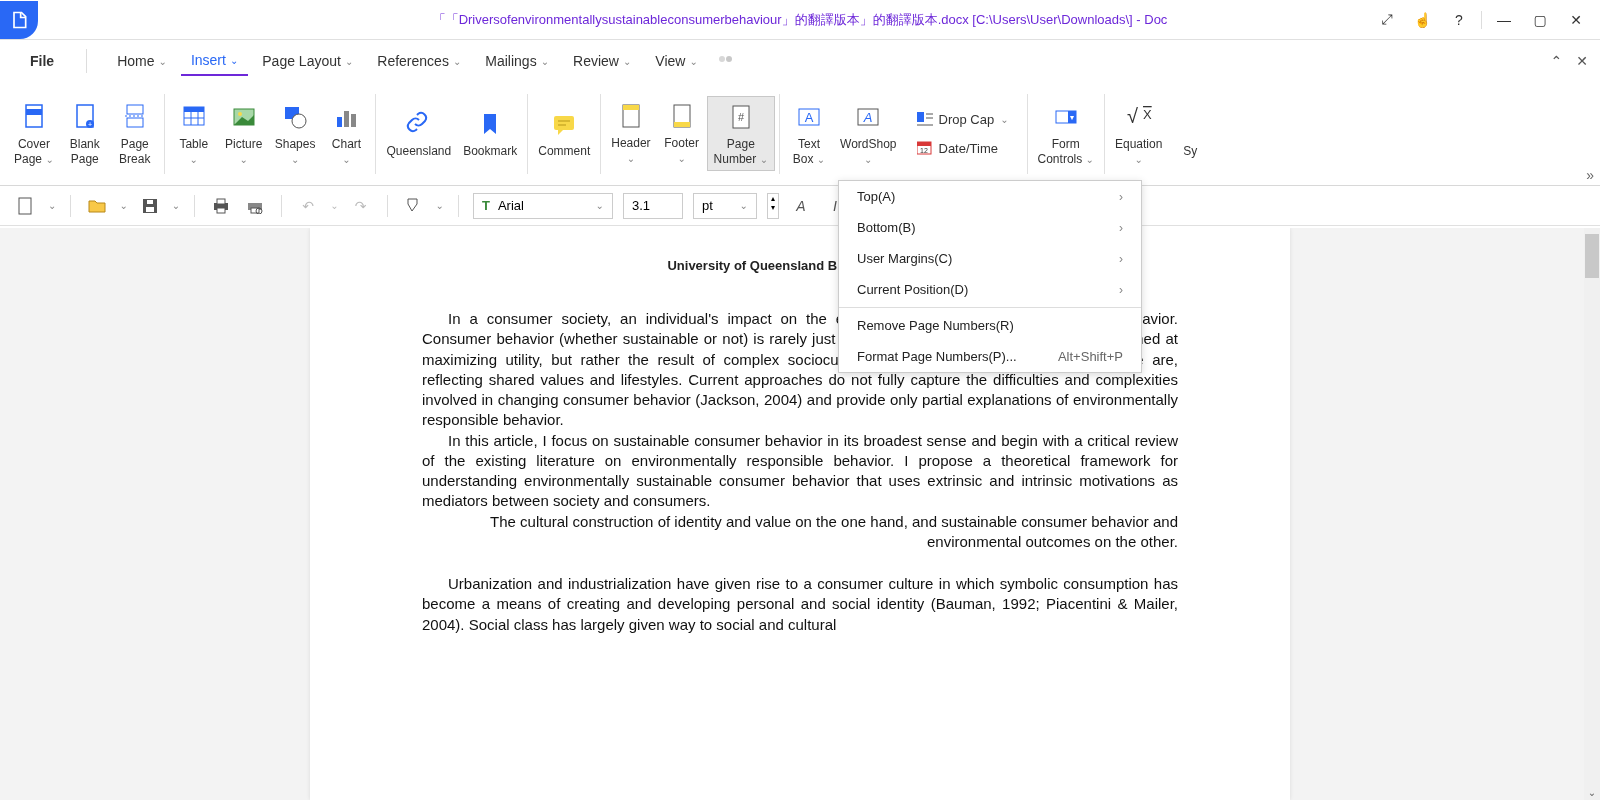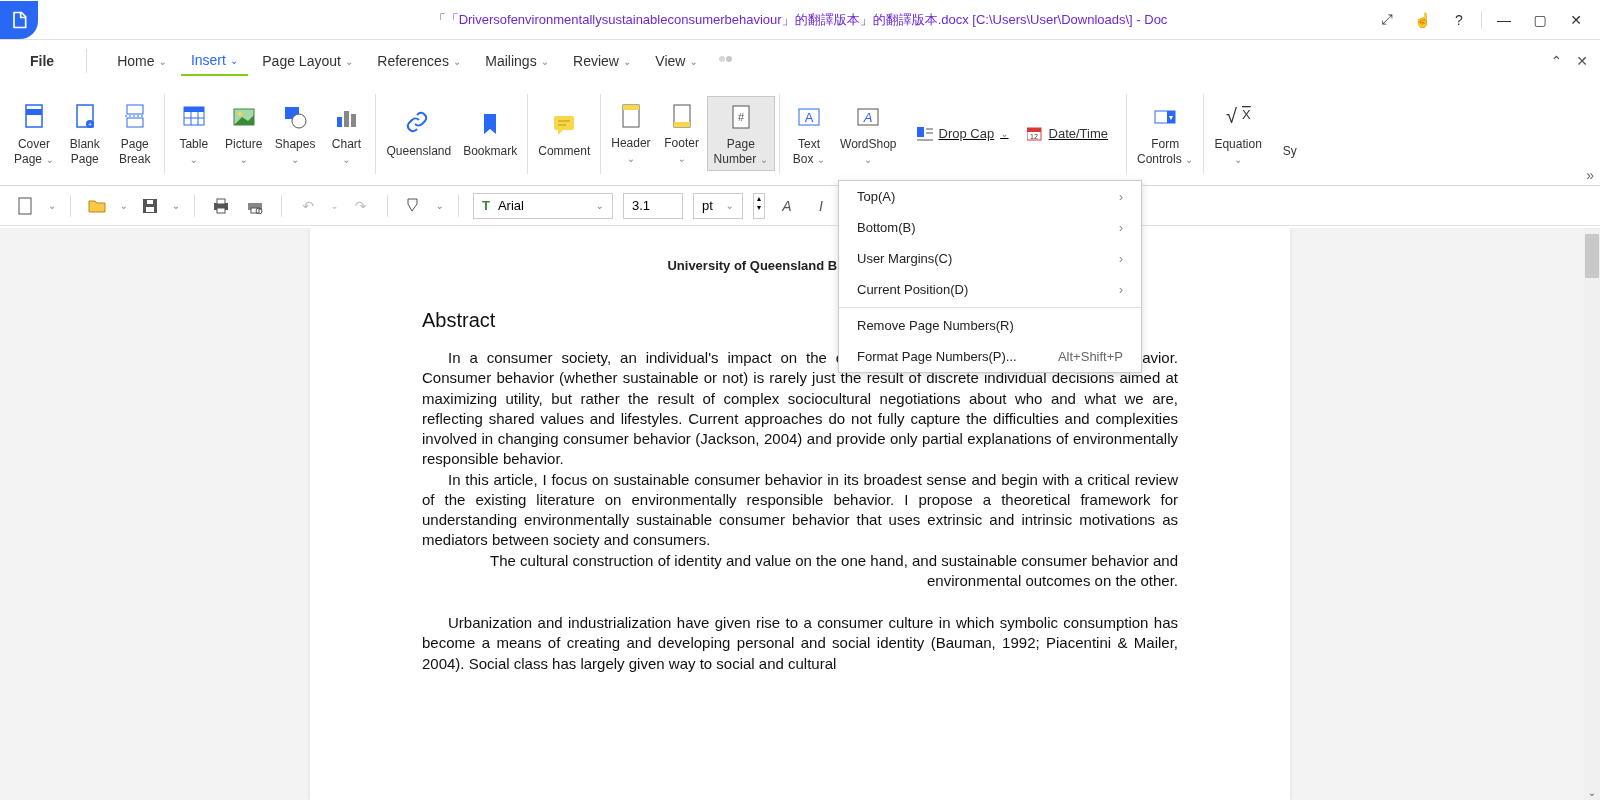--- a/index.html
+++ b/index.html
@@ -6,42 +6,42 @@
 body { background:#fff; width:1600px; height:800px; overflow:hidden; position:relative; }
 .titlebar { height:40px; display:flex; align-items:center; position:relative; border-bottom:1px solid #e0e0e0; }
 .app-icon { width:38px; height:38px; background:#2968f5; border-radius:0 0 18px 0; display:flex; align-items:center; justify-content:center; }
 .app-icon svg { width:20px; height:20px; }
 .doc-title { position:absolute; left:50%; transform:translateX(-50%); font-size:13px; color:#6d28d9; }
 .win-controls { position:absolute; right:0; display:flex; align-items:center; gap:8px; padding-right:10px; }
 .win-controls span { width:28px; height:28px; display:flex; align-items:center; justify-content:center; font-size:14px; color:#333; cursor:pointer; }
 .menubar { height:42px; display:flex; align-items:center; padding:0 20px; gap:4px; position:relative; }
 .menu-item { padding:6px 10px; font-size:14px; color:#333; display:flex; align-items:center; gap:4px; cursor:pointer; }
 .menu-item.file { font-weight:600; margin-right:18px; }
-.menu-item.active { color:#2968f5; border-bottom:2px solid #84cc16; }
+.menu-item.active { color:#2968f5; border-bottom:2px solid #6d28d9; }
 .chev { font-size:10px; color:#888; }
 .menubar-right { position:absolute; right:12px; display:flex; gap:14px; font-size:14px; color:#555; }
 .ribbon { height:104px; border-bottom:1px solid #d8d8d8; display:flex; align-items:center; padding:0 8px; position:relative; }
 .rbtn { display:flex; flex-direction:column; align-items:center; justify-content:flex-start; cursor:pointer; font-size:12px; color:#333; padding:4px 6px; min-width:50px; }
 .ricon { width:32px; height:32px; display:flex; align-items:center; justify-content:center; margin-bottom:4px; }
 .rbtn .label { text-align:center; line-height:1.2; white-space:nowrap; }
 .rsep { width:1px; height:80px; background:#e0e0e0; margin:0 4px; }
 .rrow { display:flex; }
 .small-btn { font-size:13px; color:#333; display:flex; align-items:center; gap:6px; padding:4px 6px; cursor:pointer; }
 .page-number-btn { background:#e8e8e8; border:1px solid #c8c8c8; }
 .dropdown { position:absolute; top:180px; left:838px; width:304px; background:#fff; border:1px solid #ccc; box-shadow:0 2px 8px rgba(0,0,0,0.15); z-index:100; }
 .dd-item { padding:8px 18px; font-size:13px; color:#222; display:flex; justify-content:space-between; align-items:center; cursor:pointer; }
 .dd-sep { height:1px; background:#ddd; margin:2px 0; }
 .dd-caret { font-size:12px; color:#888; }
 .toolbar2 { height:40px; display:flex; align-items:center; padding:0 14px; gap:10px; border-bottom:1px solid #e0e0e0; }
 .tb-btn { width:24px; height:24px; display:flex; align-items:center; justify-content:center; cursor:pointer; font-size:14px; color:#555; }
 .tb-sep { width:1px; height:22px; background:#ddd; margin:0 4px; }
 .font-sel { border:1px solid #ccc; height:26px; display:flex; align-items:center; padding:0 8px; font-size:13px; gap:8px; }
 .font-sel.name { width:140px; }
 .font-sel.size { width:60px; }
-.font-sel.unit { width:50px; }
+.font-sel.unit { width:64px; }
 .spinner { display:flex; flex-direction:column; border:1px solid #ccc; height:26px; }
 .spinner span { font-size:8px; padding:0 3px; cursor:pointer; }
 .doc-area { position:absolute; top:228px; left:0; right:0; bottom:0; background:#f3f3f3; overflow:hidden; }
 .page { background:#fff; width:980px; margin:0 auto; padding:30px 112px 0 112px; height:100%; box-shadow:0 0 4px rgba(0,0,0,0.1); }
 .page-header { text-align:center; font-size:13px; color:#222; font-weight:600; margin-bottom:36px; font-family:Arial; }
 .abstract-title { font-size:20px; color:#111; margin-bottom:16px; font-family:Arial; }
 .body-text { font-size:15px; color:#111; text-align:justify; line-height:1.35; font-family:Arial; }
 .body-text .indent { display:inline-block; width:26px; }
 .scrollbar { position:absolute; right:0; top:228px; bottom:0; width:16px; background:#f0f0f0; }
 .scroll-thumb { width:14px; height:44px; background:#c8c8c8; margin:6px auto 0; }
@@ -270,21 +270,21 @@
     <div class="rbtn">
       <div class="ricon">
           <svg width="28" height="28">
             <rect x="4" y="6" width="20" height="16" fill="#fff" stroke="#555"></rect>
             <text x="14" y="19" font-size="13" text-anchor="middle" fill="#2968f5" font-style="italic">A</text>
           </svg>
         </div>
       <div class="label"><span>WordShop</span><br><span class="chev">⌄</span></div>
     </div>
   </div>
-  <div style="display:flex;gap:6px;padding:0 8px;text-decoration:underline;">
+  <div style="display:flex;flex-direction:column;gap:6px;padding:0 8px;">
     <div class="small-btn">
       <svg width="16" height="14">
           <rect x="0" y="0" width="7" height="10" fill="#2968f5"></rect>
           <line x1="9" y1="2" x2="16" y2="2" stroke="#555"></line>
           <line x1="9" y1="6" x2="16" y2="6" stroke="#555"></line>
           <line x1="0" y1="13" x2="16" y2="13" stroke="#555"></line>
         </svg>
       <span>Drop Cap</span>
         <span class="chev">⌄</span>
     </div>
@@ -420,21 +420,20 @@
     </div>
   <div class="dd-item">
       <span>Format Page Numbers(P)...</span>
       <span style="color:#666">Alt+Shift+P</span>
     </div>
 </div>
 
 <div class="doc-area">
   <div class="page">
     <div class="page-header">University of Queensland Business School</div>
-    <div class="abstract-title">Abstract</div>
     <div class="body-text"><span class="indent"></span><span>In a consumer society, an individual's impact on the environment is mediated by consumer behavior. Consumer behavior (whether sustainable or not) is rarely just the result of discrete individual decisions aimed at maximizing utility, but rather the result of complex sociocultural negotiations about who and what we are, reflecting shared values and lifestyles. Current approaches do not fully capture the difficulties and complexities involved in changing consumer behavior (Jackson, 2004) and provide only partial explanations of environmentally responsible behavior.</span></div>
     <div class="body-text"><span class="indent"></span><span>In this article, I focus on sustainable consumer behavior in its broadest sense and begin with a critical review of the existing literature on environmentally responsible behavior. I propose a theoretical framework for understanding environmentally sustainable consumer behavior that uses extrinsic and intrinsic motivations as mediators between society and consumers.</span></div>
     <div class="body-text" style="text-align:right"><span>The cultural construction of identity and value on the one hand, and sustainable consumer behavior and environmental outcomes on the other.</span></div>
     <div style="height:22px"></div>
     <div class="body-text"><span class="indent"></span><span>Urbanization and industrialization have given rise to a consumer culture in which symbolic consumption has become a means of creating and developing personal and social identity (Bauman, 1992; Piacentini &amp; Mailer, 2004). Social class has largely given way to social and cultural</span></div>
   </div>
 </div>
 
 <div class="scrollbar">
   <div class="scroll-thumb"></div>

